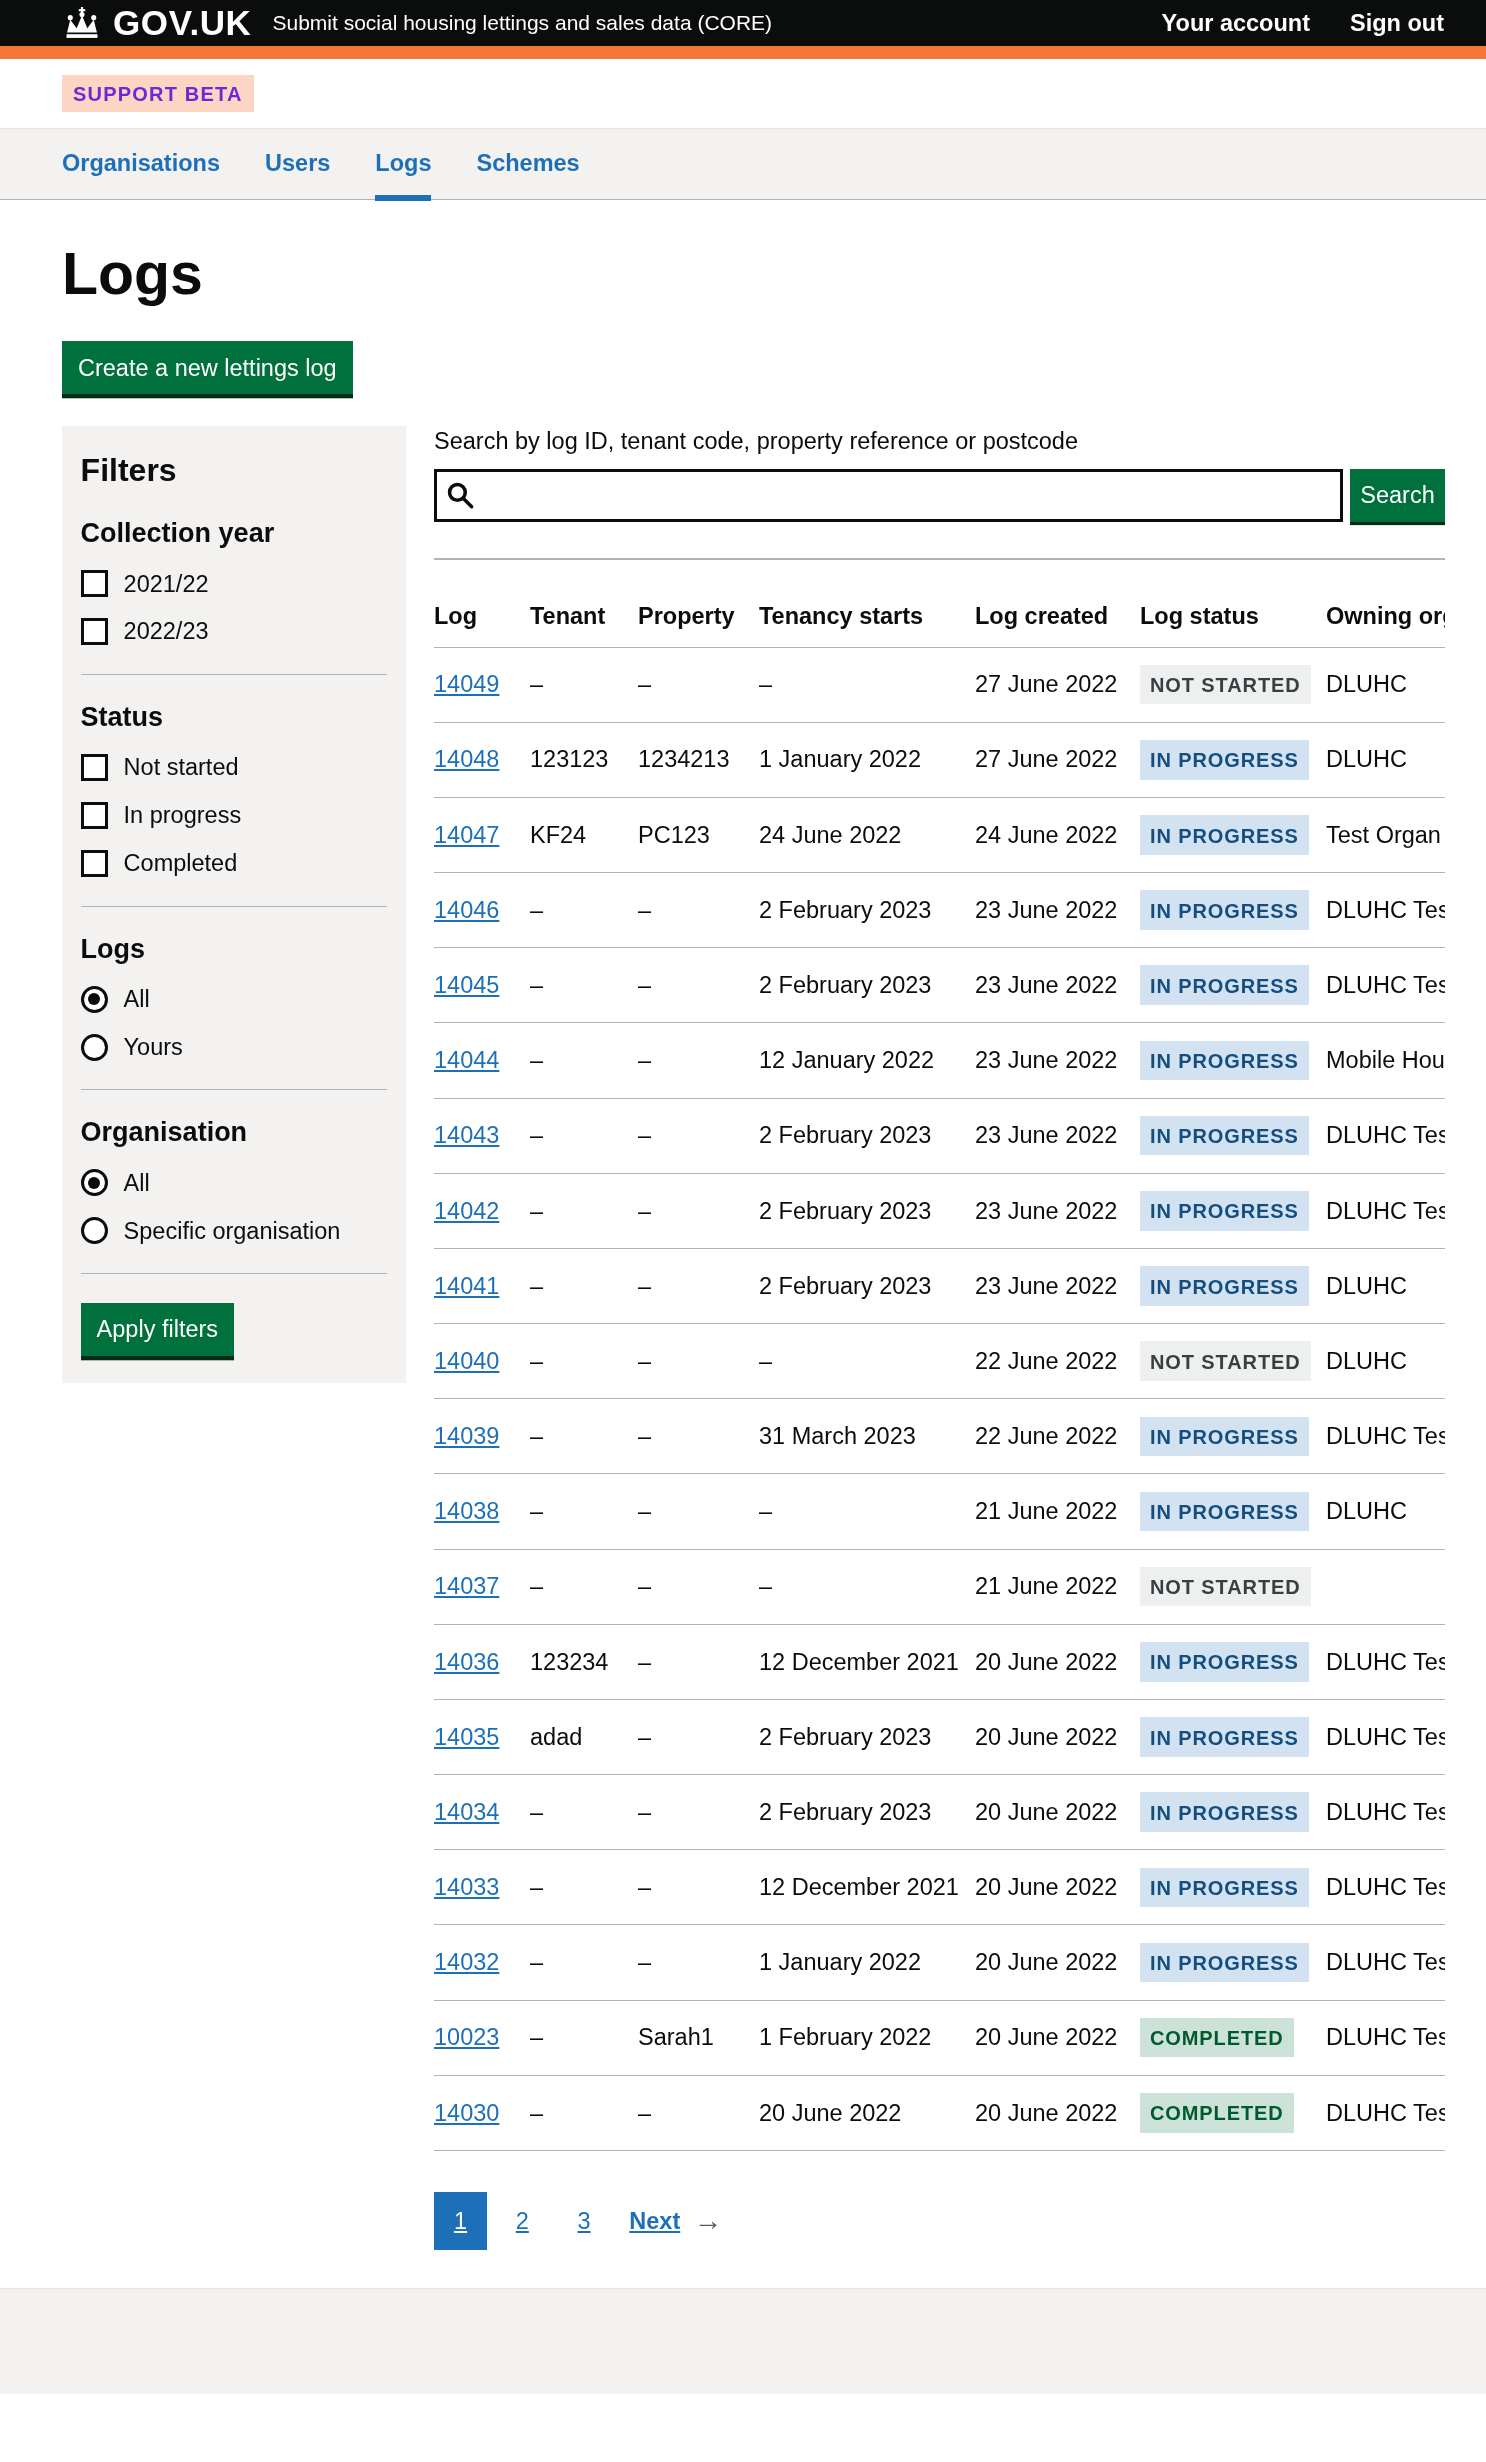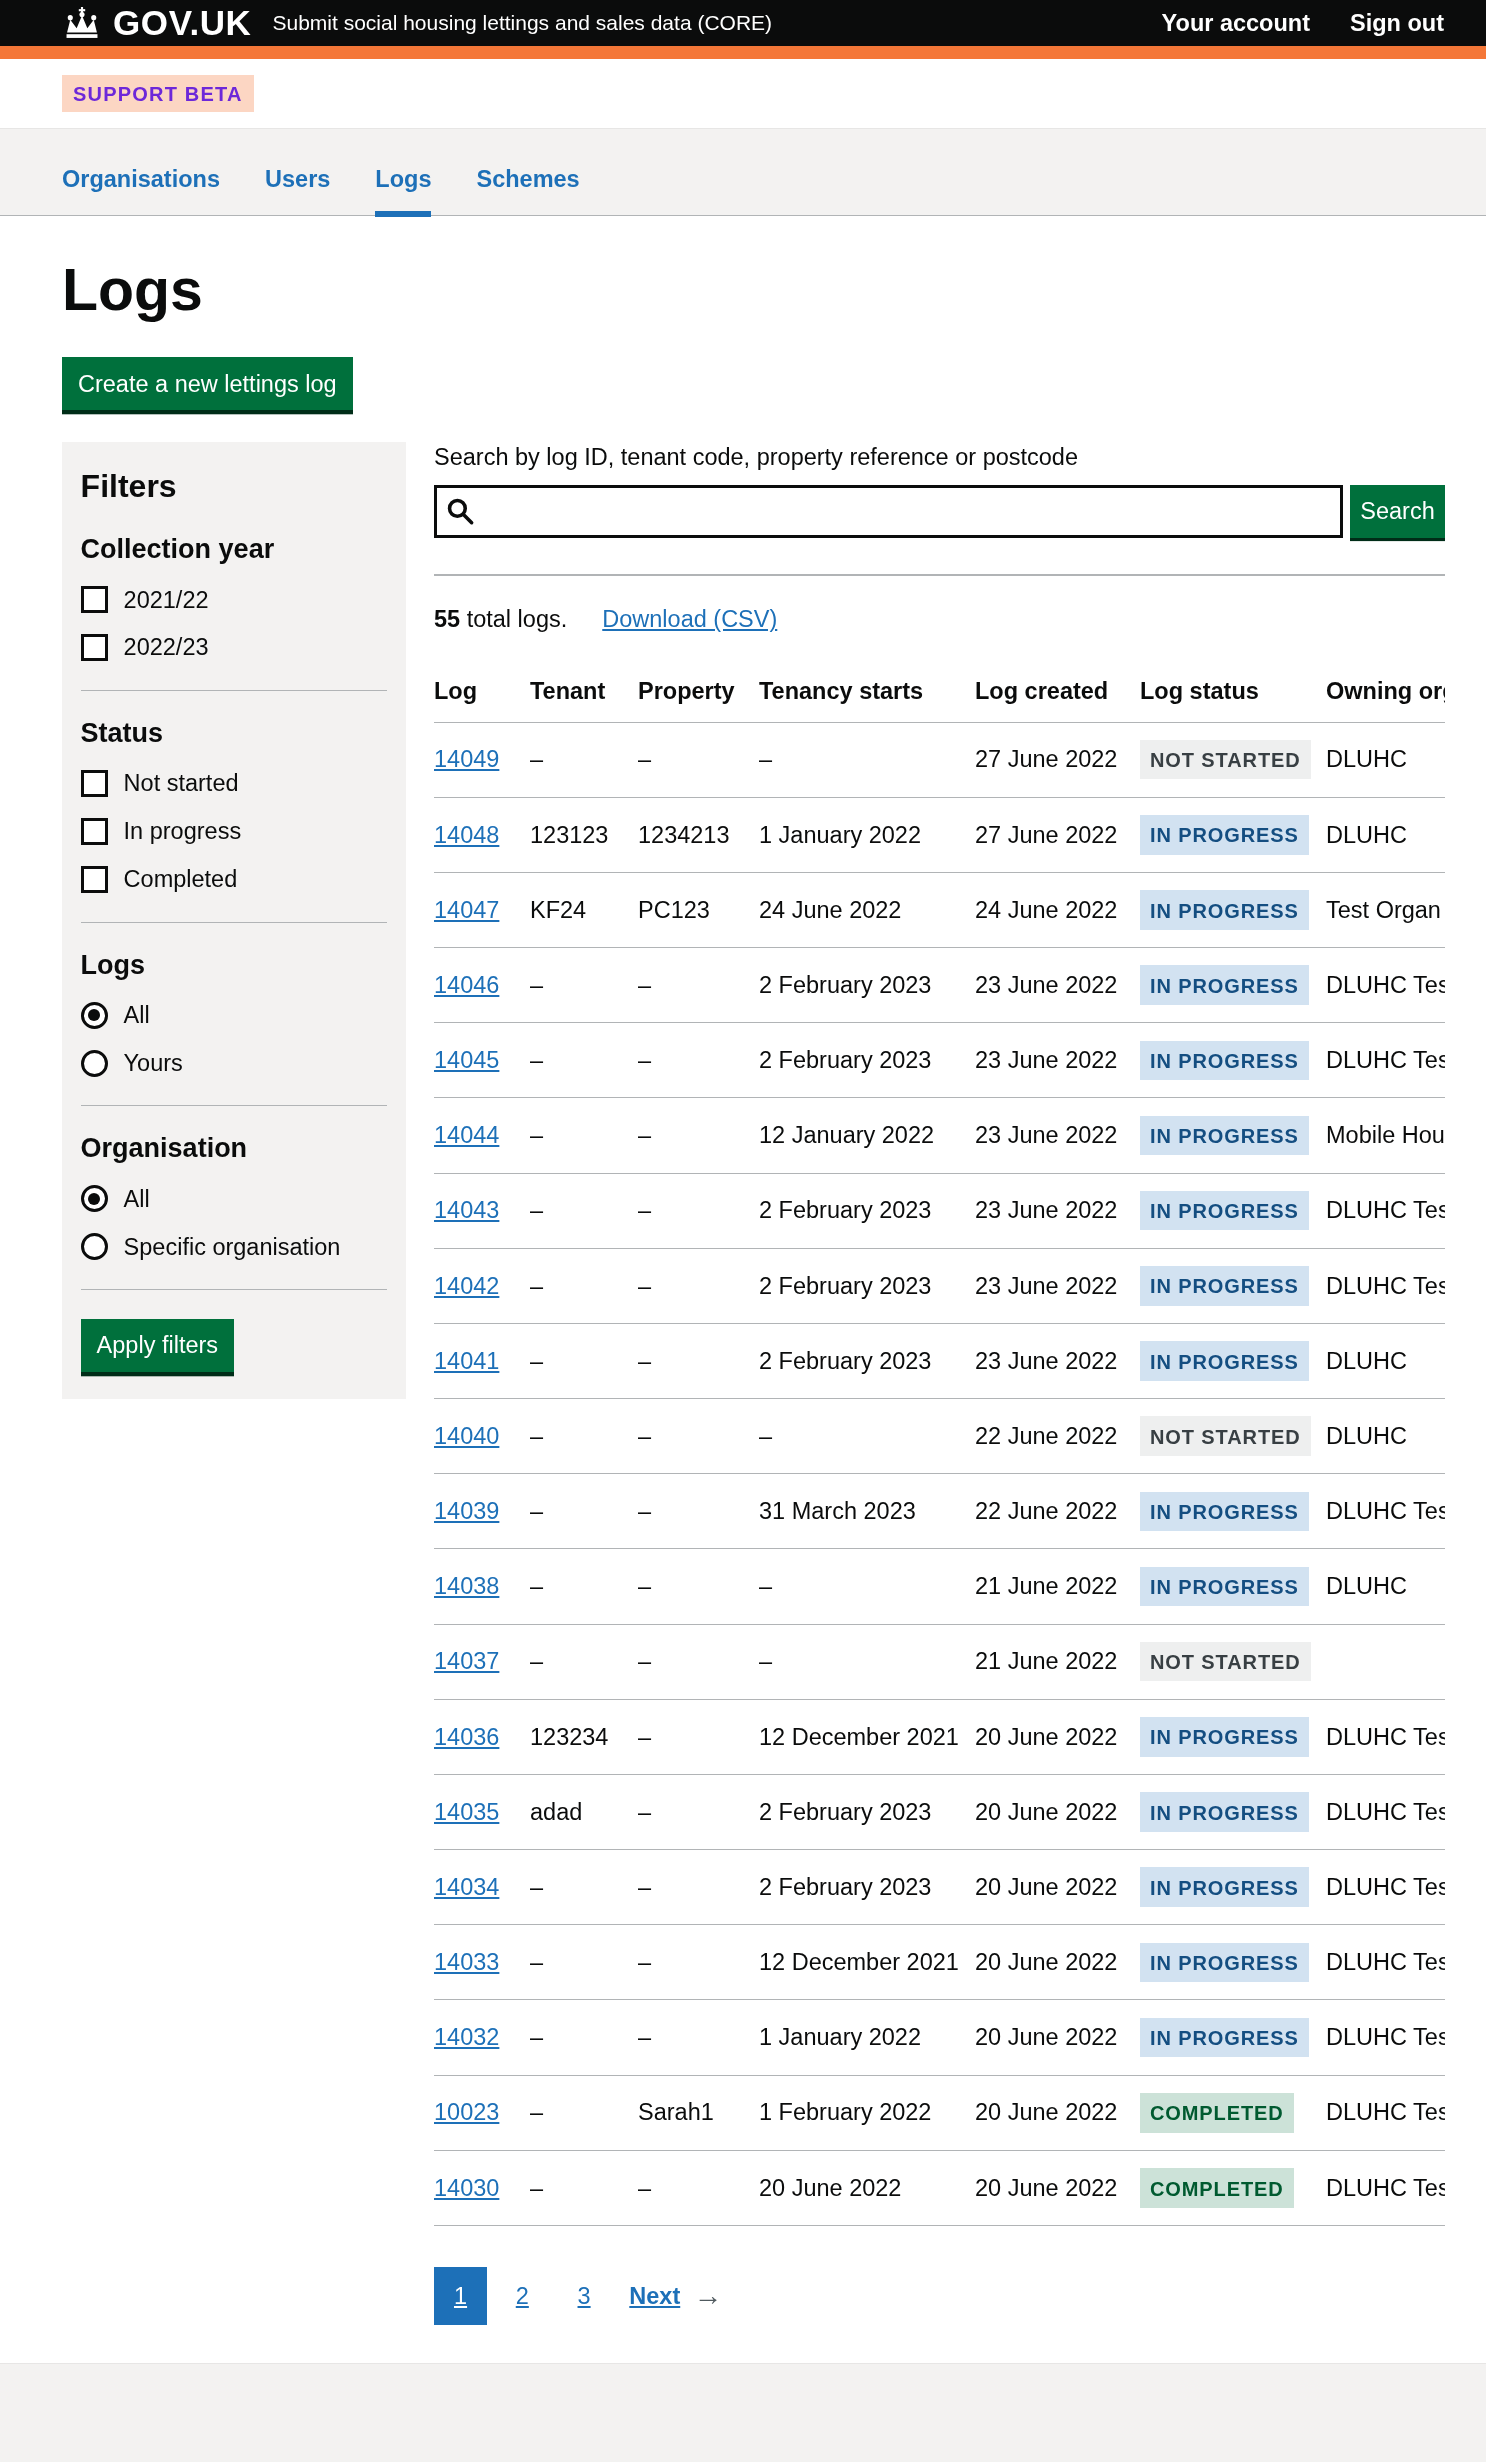--- a/index.html
+++ b/index.html
@@ -19,21 +19,21 @@
 
   
   .phase-banner { border-bottom:1.2px solid #e7e6e5; }
   .phase-inner { margin-left:62px; width:1382px; padding:16px 0; display:flex; align-items:center; }
   .tag-beta { background:#fcd6c3; color:#6d28d9; font-weight:700; font-size:20px; letter-spacing:1.2px; padding:6.2px 11px 5px; text-transform:uppercase; }
   .phase-text { margin-left:20px; font-size:23.5px; }
   .link { color:#1d70b8; text-decoration:underline; }
 
   
   .primary-nav { background:#f3f2f1; border-bottom:1.9px solid #b1b4b6; }
-  .nav-inner { margin-left:62px; width:1382px; display:flex; gap:45px; padding-top:35px; }
+  .nav-inner { margin-left:62px; width:1382px; display:flex; gap:45px; padding-top:19px; }
   .nav-item { color:#1d70b8; font-weight:700; font-size:23.5px; text-decoration:none; padding-bottom:16px; border-bottom:6.2px solid transparent; margin-bottom:-1.9px; }
   .nav-item.active { border-bottom-color:#1d70b8; }
 
   
   .container { margin-left:62px; width:1382px; }
   h1.page-title { font-size:59px; font-weight:700; margin:36px 0 28.5px; }
   .govuk-button { display:inline-block; background:#00703c; color:#fff; border:none; font-family:inherit; font-size:23.5px; padding:13.6px 16px 12.4px; box-shadow:0 4.3px 0 #002d18; cursor:pointer; }
 
   .layout { display:flex; align-items:flex-start; margin-top:32px; gap:28px; }
 
@@ -192,21 +192,20 @@
               <line x1="24.5" y1="24.5" x2="36" y2="36" stroke="#0b0c0c" stroke-width="5" stroke-linecap="round"></line>
             </svg>
           </span>
           <input type="text" value="" style="">
         </div>
         <button class="search-btn">Search</button>
       </div>
 
       <hr class="divider">
 
-      <p class="total-line"><strong>55</strong><span> total logs.</span><a class="link download-link">Download (CSV)</a></p>
 
       <div class="table-clip">
         <table class="logs">
           <colgroup>
             <col class="c1">
               <col class="c2">
               <col class="c3">
               <col class="c4">
               <col class="c5">
               <col class="c6">

